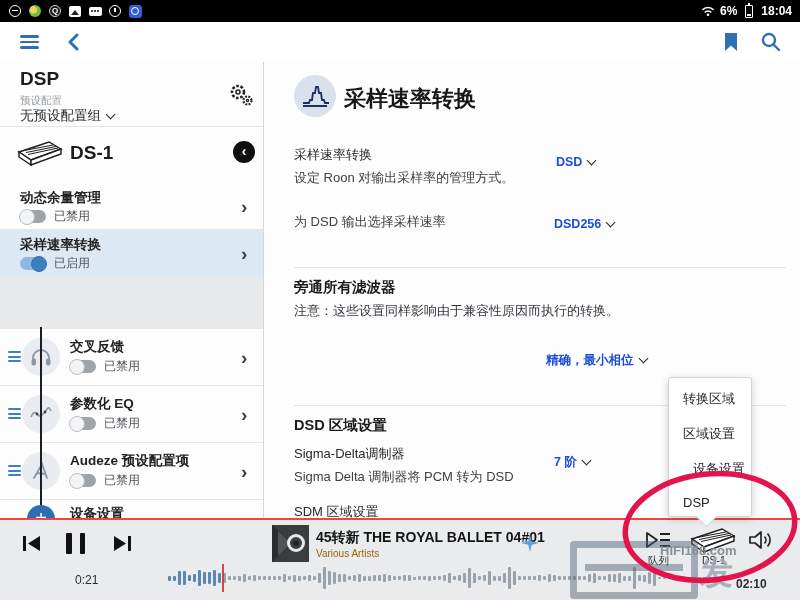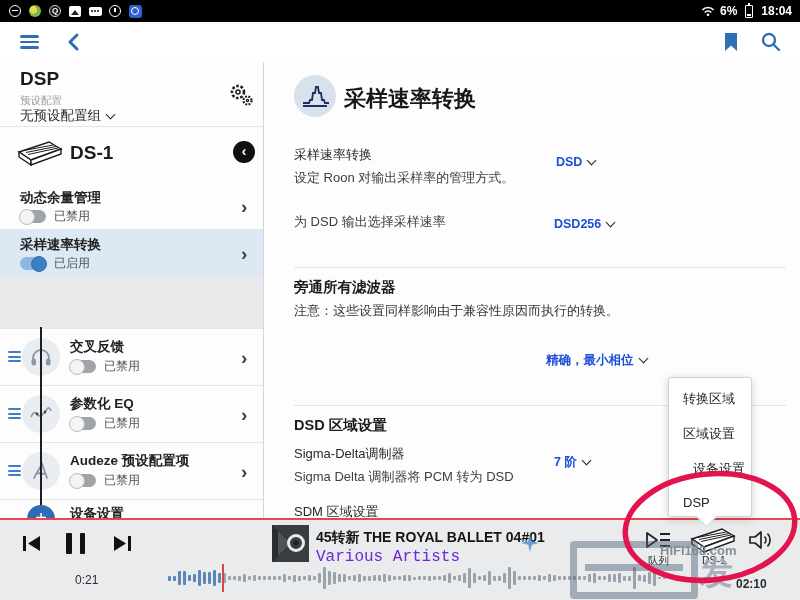--- a/index.html
+++ b/index.html
@@ -74,21 +74,21 @@
   .popup{position:absolute;left:668px;top:377px;width:82px;height:138px;background:#fff;border:1px solid #cfd3d6;border-radius:3px;box-shadow:0 2px 8px rgba(0,0,0,.18);z-index:30;}
   .popup-item{position:absolute;left:14px;font-size:13px;color:#23262a;white-space:nowrap;}
   .popup-pointer{position:absolute;left:30px;bottom:-8px;width:14px;height:14px;background:#fff;transform:rotate(45deg);border-right:1px solid #cfd3d6;border-bottom:1px solid #cfd3d6;}
 
   
   .player-bar{position:absolute;left:0;top:518px;width:800px;height:82px;background:#e9ebed;border-top:2px solid #ef4444;}
   .pause-btn{position:absolute;left:66px;top:13px;width:19px;height:21px;display:flex;justify-content:space-between;}
   .pause-btn i{width:5.5px;background:#111;border-radius:1px;}
   .album{position:absolute;left:272px;top:5px;width:37px;height:37px;}
   .track-title{position:absolute;left:316px;top:9px;font-size:14px;font-weight:bold;color:#141414;white-space:nowrap;}
-  .track-artist{position:absolute;left:316px;top:28px;font-size:16px;color:#6d28d9;font-family:Liberation Mono, monospace;}
+  .track-artist{position:absolute;left:316px;top:28px;font-size:10px;color:#a16207;}
   .pb-label{position:absolute;font-size:10.5px;color:#2c2f33;}
   .time-txt{position:absolute;font-size:12px;color:#2a2d30;}
   .waveform{position:absolute;left:168px;top:45px;width:557px;height:26px;display:flex;align-items:center;gap:2px;}
   .wf-bar{width:3px;background:#9aa3ab;border-radius:1px;flex:0 0 auto;}
   .wf-bar.played{background:#5b87b7;}
   .playhead{position:absolute;left:222px;top:44px;width:2px;height:28px;background:#d2493f;z-index:2;}
 
   
   .red-ellipse{position:absolute;left:0;top:0;z-index:40;pointer-events:none;}
   .watermark{position:absolute;z-index:20;pointer-events:none;}

